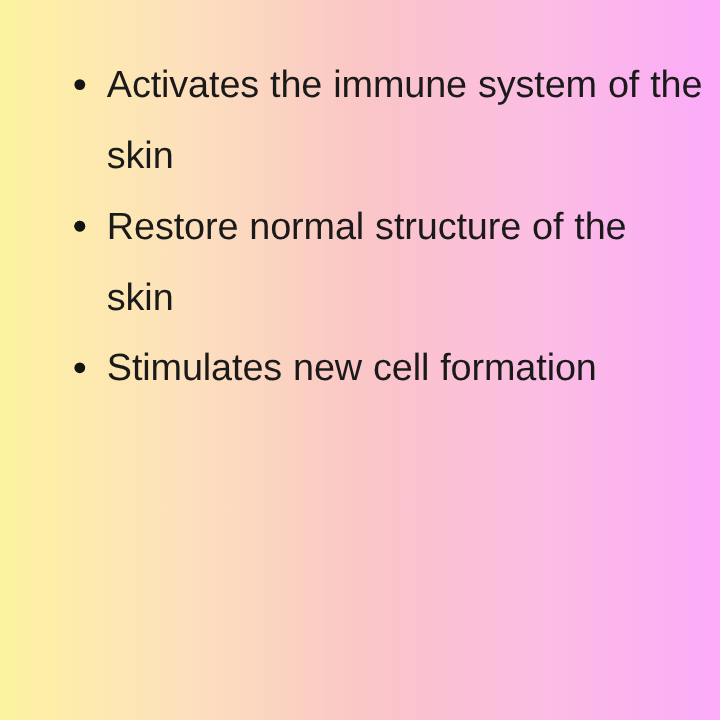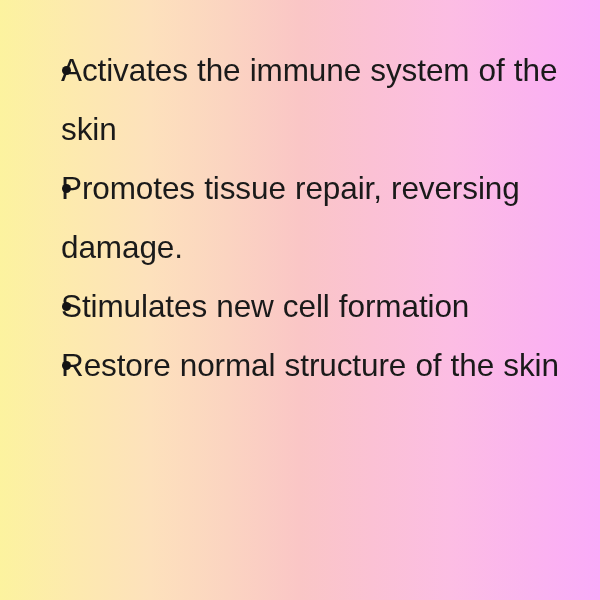--- a/index.html
+++ b/index.html
@@ -36,21 +36,21 @@
     margin: 0;
     padding: 0;
     position: absolute;
     left: 0;
     top: 0;
     width: 600px;
   }
 
   .bullet-item {
     position: relative;
-    padding-left: 61px;
+    padding-left: 89px;
     padding-right: 14px;
     margin: 0;
     color: #1a1a1a;
     font-size: 31.5px;
     line-height: 59px;
     font-weight: 400;
     letter-spacing: -0.1px;
     word-spacing: 0.5px;
     -webkit-font-smoothing: antialiased;
   }
@@ -80,27 +80,26 @@
   <ul id="bullet-list">
 
     <li class="bullet-item">
       <span class="bullet-marker"></span>
       <span class="bullet-text">Activates the immune system of the skin</span>
     </li>
 
 
     <li class="bullet-item">
       <span class="bullet-marker"></span>
-      <span class="bullet-text">Promotes tissue repair, reversing damage.</span>
+    </li>
+
+    <li class="bullet-item">
+      <span class="bullet-marker"></span>
+      <span class="bullet-text">Restore normal structure of the skin</span>
     </li>
 
     <li class="bullet-item">
       <span class="bullet-marker"></span>
       <span class="bullet-text">Stimulates new cell formation</span>
     </li>
 
-    <li class="bullet-item">
-      <span class="bullet-marker"></span>
-      <span class="bullet-text">Restore normal structure of the skin</span>
-    </li>
-
   </ul>
 </div>
 
 </body></html>

